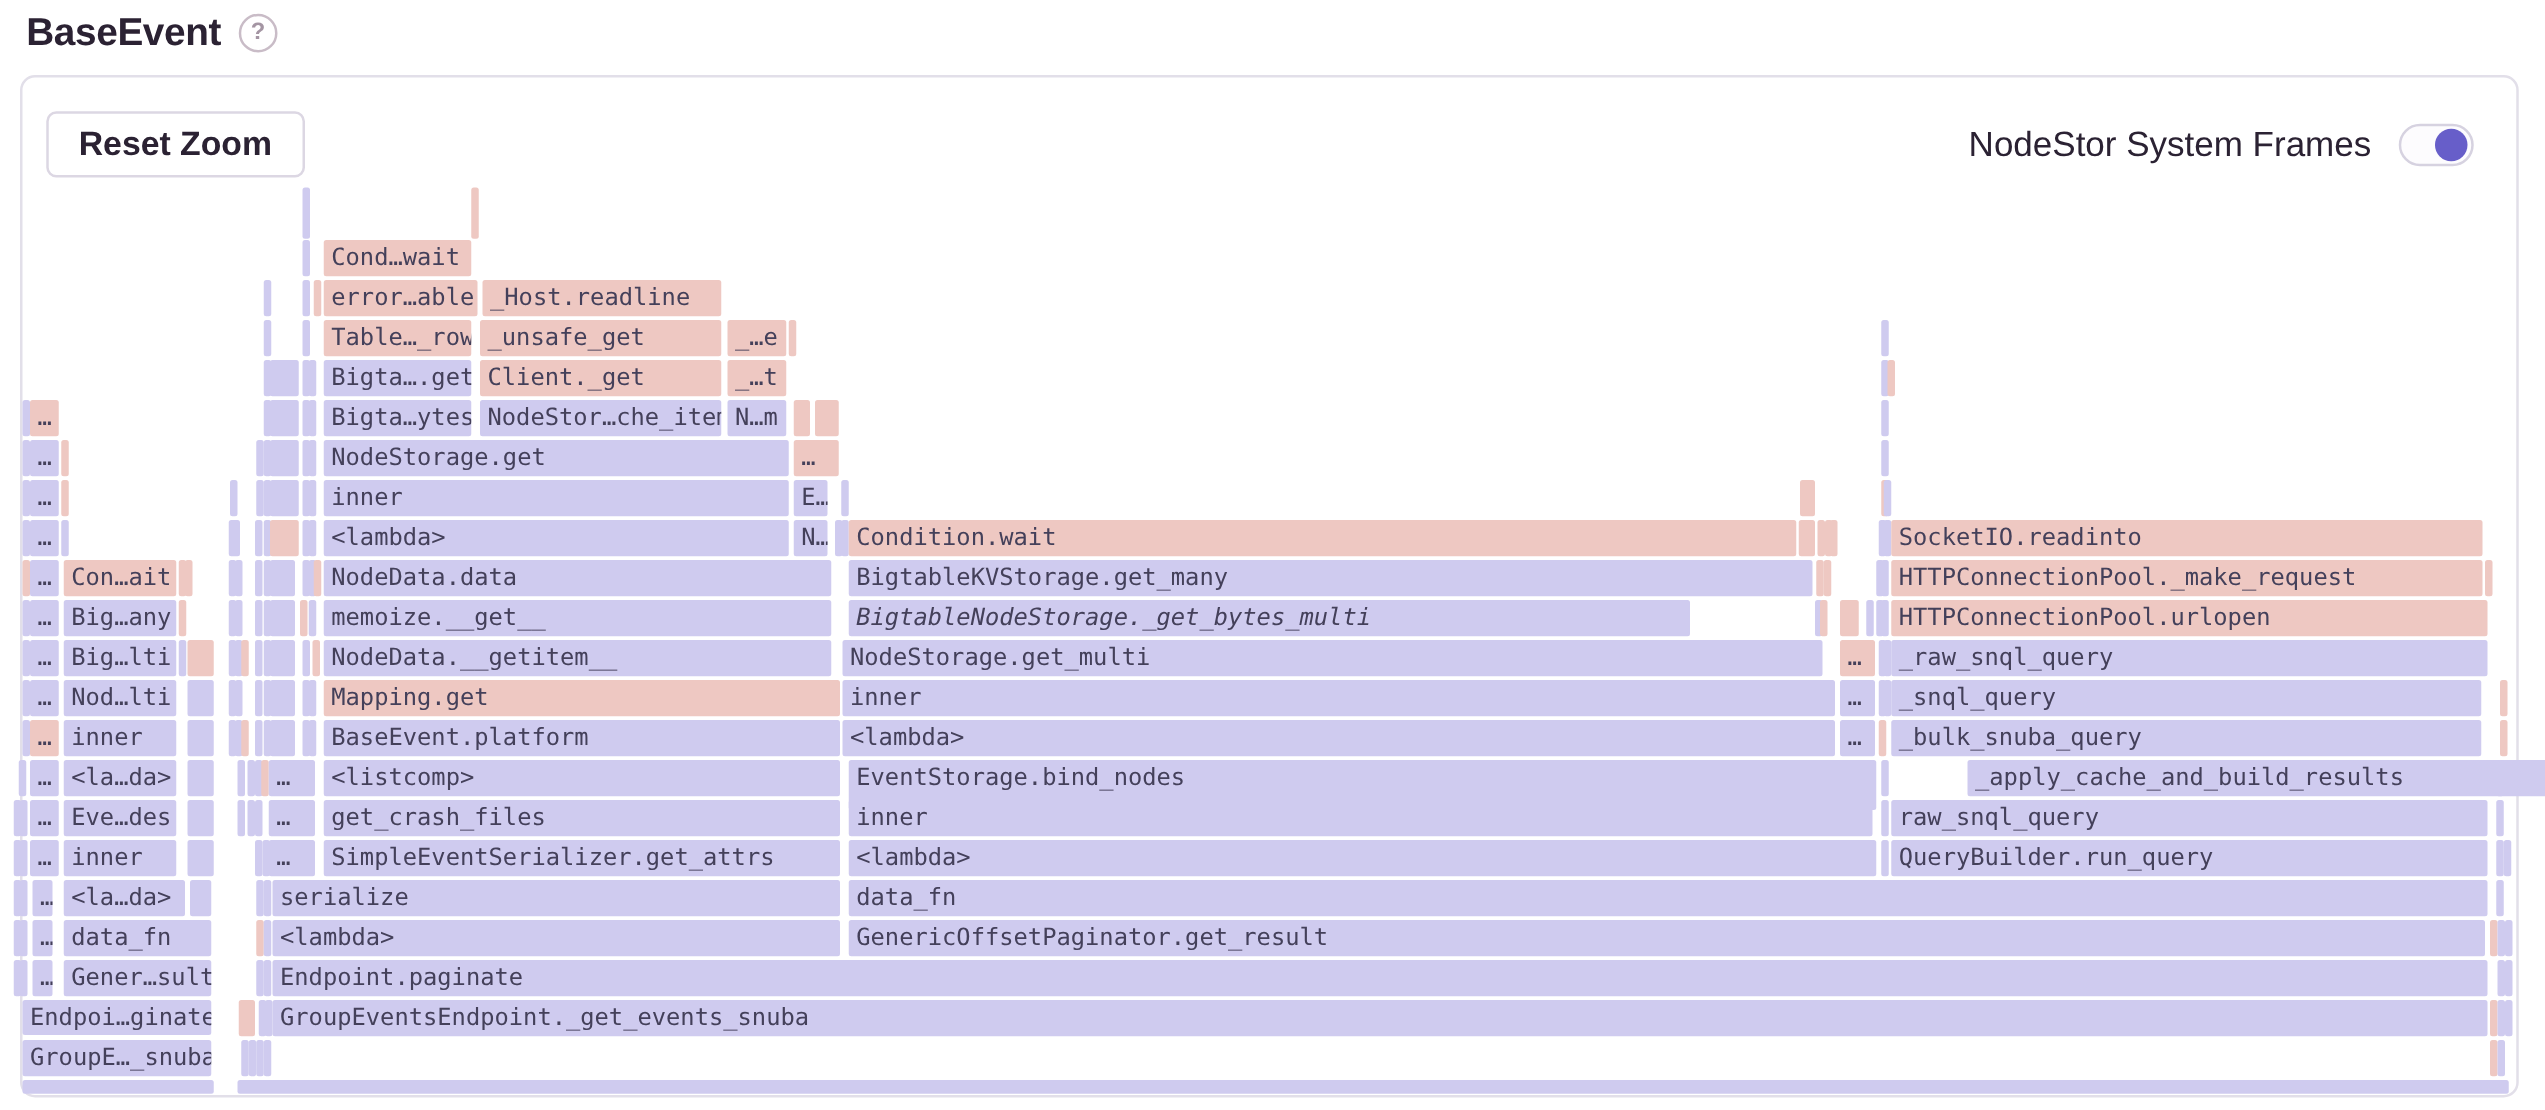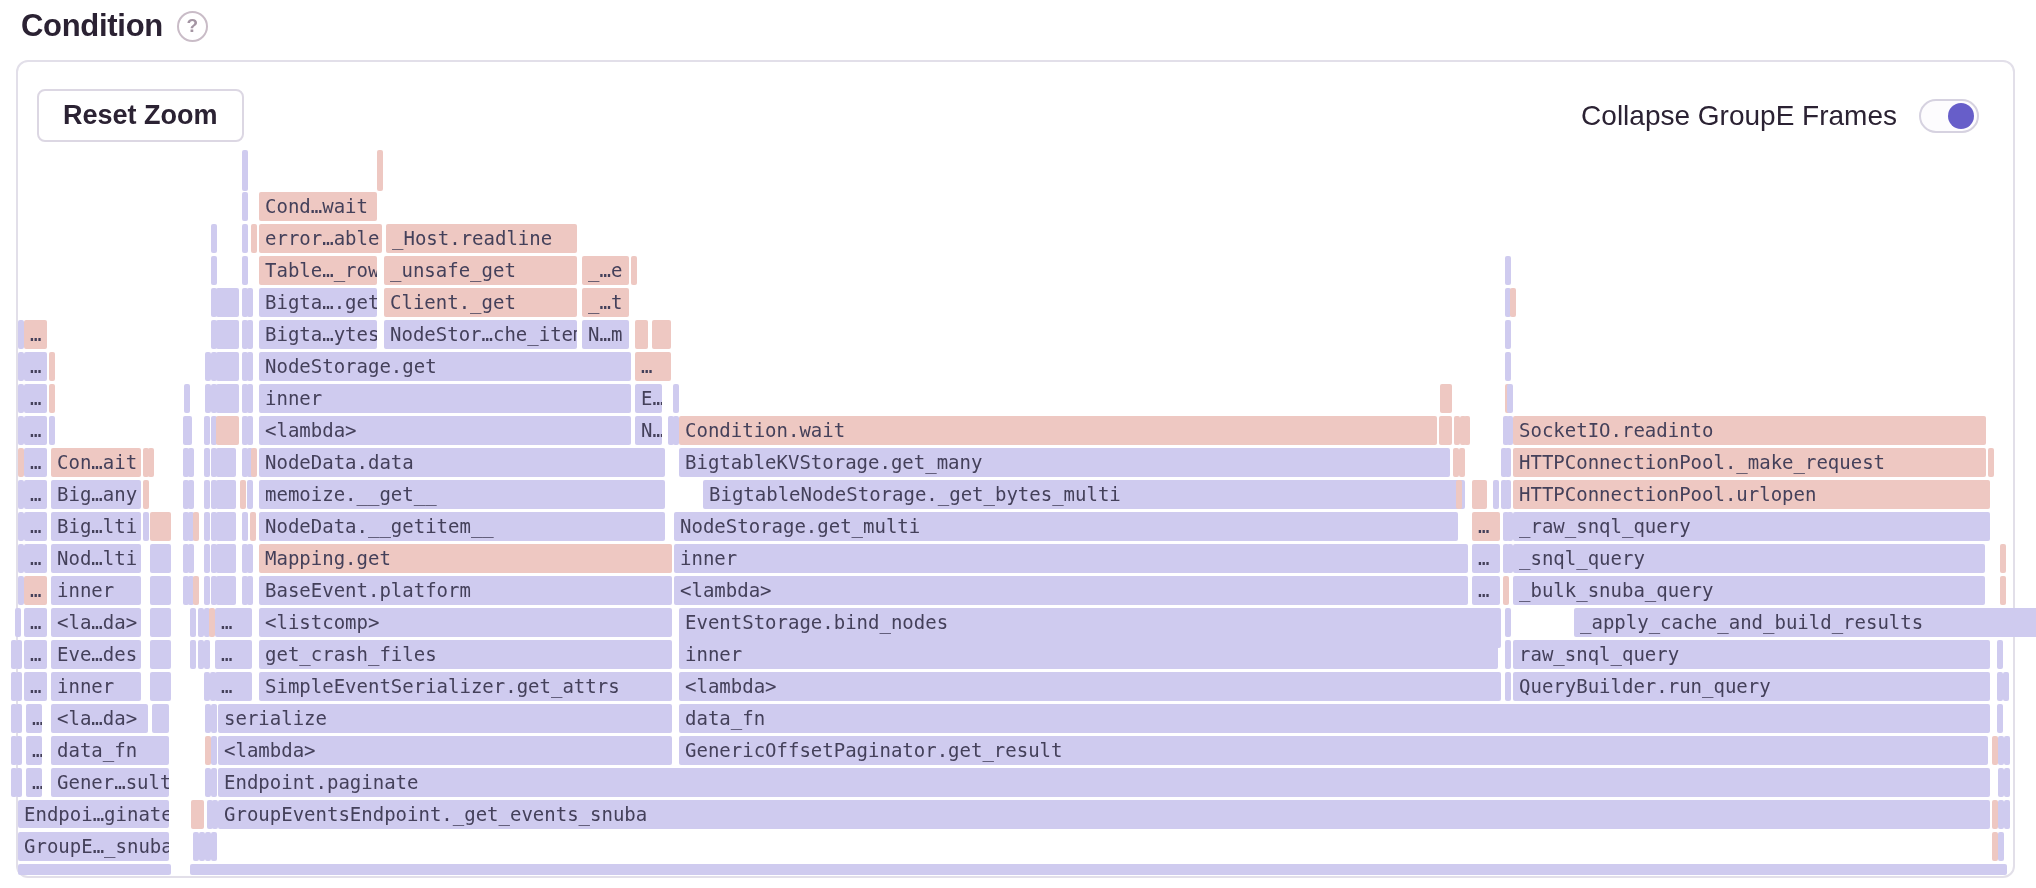--- a/index.html
+++ b/index.html
@@ -45,31 +45,31 @@
     pointer-events:auto;cursor:pointer;}
   .frame.p{background:var(--purple);}
   .frame.k{background:var(--pink);}
 </style>
 </head>
 <body>
 
 <div class="page">
 
   <div class="page-header">
-    <span class="page-title">Condition</span>
+    <span class="page-title">BaseEvent</span>
     <span class="help-icon">
       <span>?</span>
     </span>
   </div>
 
   <div class="panel">
     <div class="toolbar">
       <button class="reset-zoom">Reset Zoom</button>
       <div class="collapse-ctl">
-        <span class="collapse-label">Collapse GroupE Frames</span>
+        <span class="collapse-label">NodeStor System Frames</span>
         <div class="toggle">
           <div class="knob"></div>
         </div>
       </div>
     </div>
   </div>
 
   <div class="flame-layer">
       <div class="frame p" style="left: 242px; top: 150px; width: 4px; height: 41px; line-height: 41px;"></div>
       <div class="frame k" style="left: 377px; top: 150px; width: 4px; height: 41px; line-height: 41px;"></div>
@@ -181,21 +181,21 @@
       <div class="frame p" style="left: 51px; top: 480px; width: 90px; height: 29px; line-height: 29px;">Big…any</div>
       <div class="frame k" style="left: 143px; top: 480px; width: 4px; height: 29px; line-height: 29px;"></div>
       <div class="frame p" style="left: 183px; top: 480px; width: 4px; height: 29px; line-height: 29px;"></div>
       <div class="frame p" style="left: 188px; top: 480px; width: 4px; height: 29px; line-height: 29px;"></div>
       <div class="frame p" style="left: 204px; top: 480px; width: 4px; height: 29px; line-height: 29px;"></div>
       <div class="frame p" style="left: 211px; top: 480px; width: 3px; height: 29px; line-height: 29px;"></div>
       <div class="frame p" style="left: 216px; top: 480px; width: 20px; height: 29px; line-height: 29px;"></div>
       <div class="frame k" style="left: 240px; top: 480px; width: 4px; height: 29px; line-height: 29px;"></div>
       <div class="frame p" style="left: 247px; top: 480px; width: 4px; height: 29px; line-height: 29px;"></div>
       <div class="frame p" style="left: 259px; top: 480px; width: 406px; height: 29px; line-height: 29px;">memoize.__get__</div>
-      <div class="frame p" style="left: 703px; top: 480px; width: 762px; height: 29px; line-height: 29px;">BigtableNodeStorage._get_bytes_multi</div>
+      <div class="frame p" style="left: 679px; top: 480px; width: 673px; height: 29px; line-height: 29px; font-style: italic;">BigtableNodeStorage._get_bytes_multi</div>
       <div class="frame p" style="left: 1452px; top: 480px; width: 3px; height: 29px; line-height: 29px;"></div>
       <div class="frame k" style="left: 1456px; top: 480px; width: 4px; height: 29px; line-height: 29px;"></div>
       <div class="frame k" style="left: 1472px; top: 480px; width: 15px; height: 29px; line-height: 29px;"></div>
       <div class="frame p" style="left: 1493px; top: 480px; width: 4px; height: 29px; line-height: 29px;"></div>
       <div class="frame p" style="left: 1501px; top: 480px; width: 3px; height: 29px; line-height: 29px;"></div>
       <div class="frame p" style="left: 1505px; top: 480px; width: 4px; height: 29px; line-height: 29px;"></div>
       <div class="frame k" style="left: 1513px; top: 480px; width: 477px; height: 29px; line-height: 29px;">HTTPConnectionPool.urlopen</div>
       <div class="frame p" style="left: 18px; top: 512px; width: 3px; height: 29px; line-height: 29px;"></div>
       <div class="frame p" style="left: 24px; top: 512px; width: 23px; height: 29px; line-height: 29px;">…</div>
       <div class="frame p" style="left: 51px; top: 512px; width: 90px; height: 29px; line-height: 29px;">Big…lti</div>

